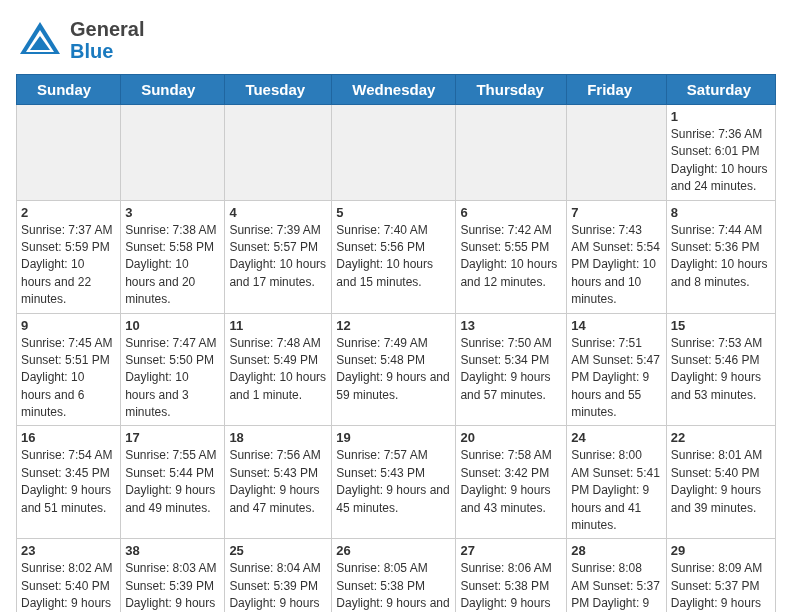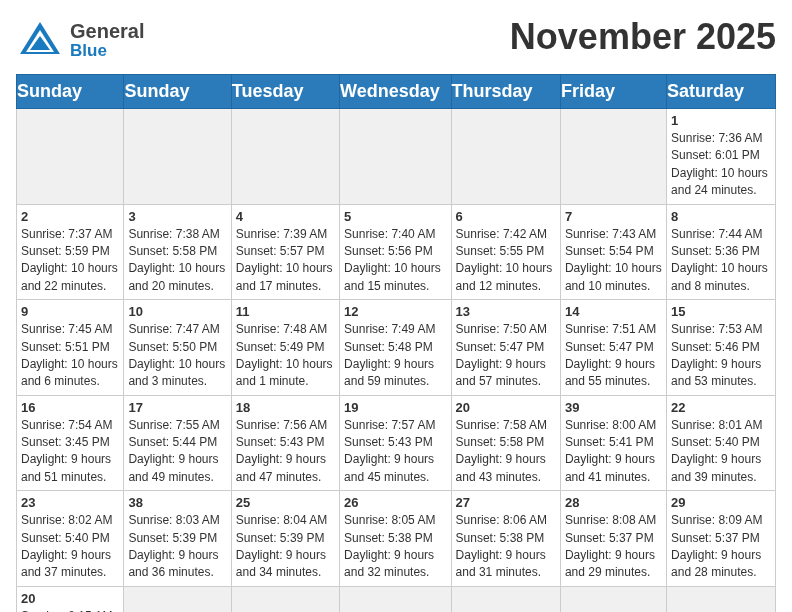--- a/index.html
+++ b/index.html
@@ -29,23 +29,23 @@
       color: #555;
     }
     .calendar {
       width: 100%;
       border-collapse: collapse;
       border: 1px solid #ccc;
     }
     .calendar th {
       background-color: #2b7bba;
       color: #fff;
-      font-size: 18px;
-      font-weight: bold;
-      padding: 6px 0;
+      font-size: 15px;
+      font-weight: bold;
+      padding: 6px 20px;
       text-align: left;
       border: 1px solid #2066a0;
     }
     .calendar td {
       border: 1px solid #ccc;
       vertical-align: top;
       padding: 4px;
       width: 113px;
       min-height: 80px;
       font-size: 10.5px;
@@ -77,21 +77,21 @@
       flex-direction: column;
       align-items: flex-start;
     }
     .logo-general {
       font-size: 20px;
       font-weight: bold;
       color: #444;
       line-height: 1.1;
     }
     .logo-blue-word {
-      font-size: 17px;
+      font-size: 20px;
       font-weight: bold;
       color: #1a7abf;
       line-height: 1.1;
     }
   </style>
 </head>
 <body>
 
 <div class="header">
   <div class="logo-wrap">
@@ -100,21 +100,20 @@
       <polygon points="24,6 44,38 4,38" fill="#1a7abf"></polygon>
       <polygon points="24,14 38,36 10,36" fill="#fff"></polygon>
       <polygon points="24,20 34,34 14,34" fill="#1a7abf"></polygon>
     </svg>
     <div class="logo-words">
       <span class="logo-general">General</span>
       <span class="logo-blue-word">Blue</span>
     </div>
   </div>
   <div class="title-block">
-    <div class="month-title">November 2025</div>
   </div>
 </div>
 
 <table class="calendar">
   <thead>
     <tr>
       <th>Sunday</th>
       <th>Sunday</th>
       <th>Tuesday</th>
       <th>Wednesday</th>
@@ -203,21 +202,21 @@
         </td>
         <td>
           <span class="day-num">12</span>
           <div class="day-info">Sunrise: 7:49 AM
 Sunset: 5:48 PM
 Daylight: 9 hours and 59 minutes.</div>
         </td>
         <td>
           <span class="day-num">13</span>
           <div class="day-info">Sunrise: 7:50 AM
-Sunset: 5:47 PM
+Sunset: 5:34 PM
 Daylight: 9 hours and 57 minutes.</div>
         </td>
         <td>
           <span class="day-num">14</span>
           <div class="day-info">Sunrise: 7:51 AM
 Sunset: 5:47 PM
 Daylight: 9 hours and 55 minutes.</div>
         </td>
         <td>
           <span class="day-num">15</span>
@@ -247,25 +246,25 @@
         </td>
         <td>
           <span class="day-num">19</span>
           <div class="day-info">Sunrise: 7:57 AM
 Sunset: 5:43 PM
 Daylight: 9 hours and 45 minutes.</div>
         </td>
         <td>
           <span class="day-num">20</span>
           <div class="day-info">Sunrise: 7:58 AM
-Sunset: 5:58 PM
+Sunset: 3:42 PM
 Daylight: 9 hours and 43 minutes.</div>
         </td>
         <td>
-          <span class="day-num">39</span>
+          <span class="day-num">24</span>
           <div class="day-info">Sunrise: 8:00 AM
 Sunset: 5:41 PM
 Daylight: 9 hours and 41 minutes.</div>
         </td>
         <td>
           <span class="day-num">22</span>
           <div class="day-info">Sunrise: 8:01 AM
 Sunset: 5:40 PM
 Daylight: 9 hours and 39 minutes.</div>
         </td>

